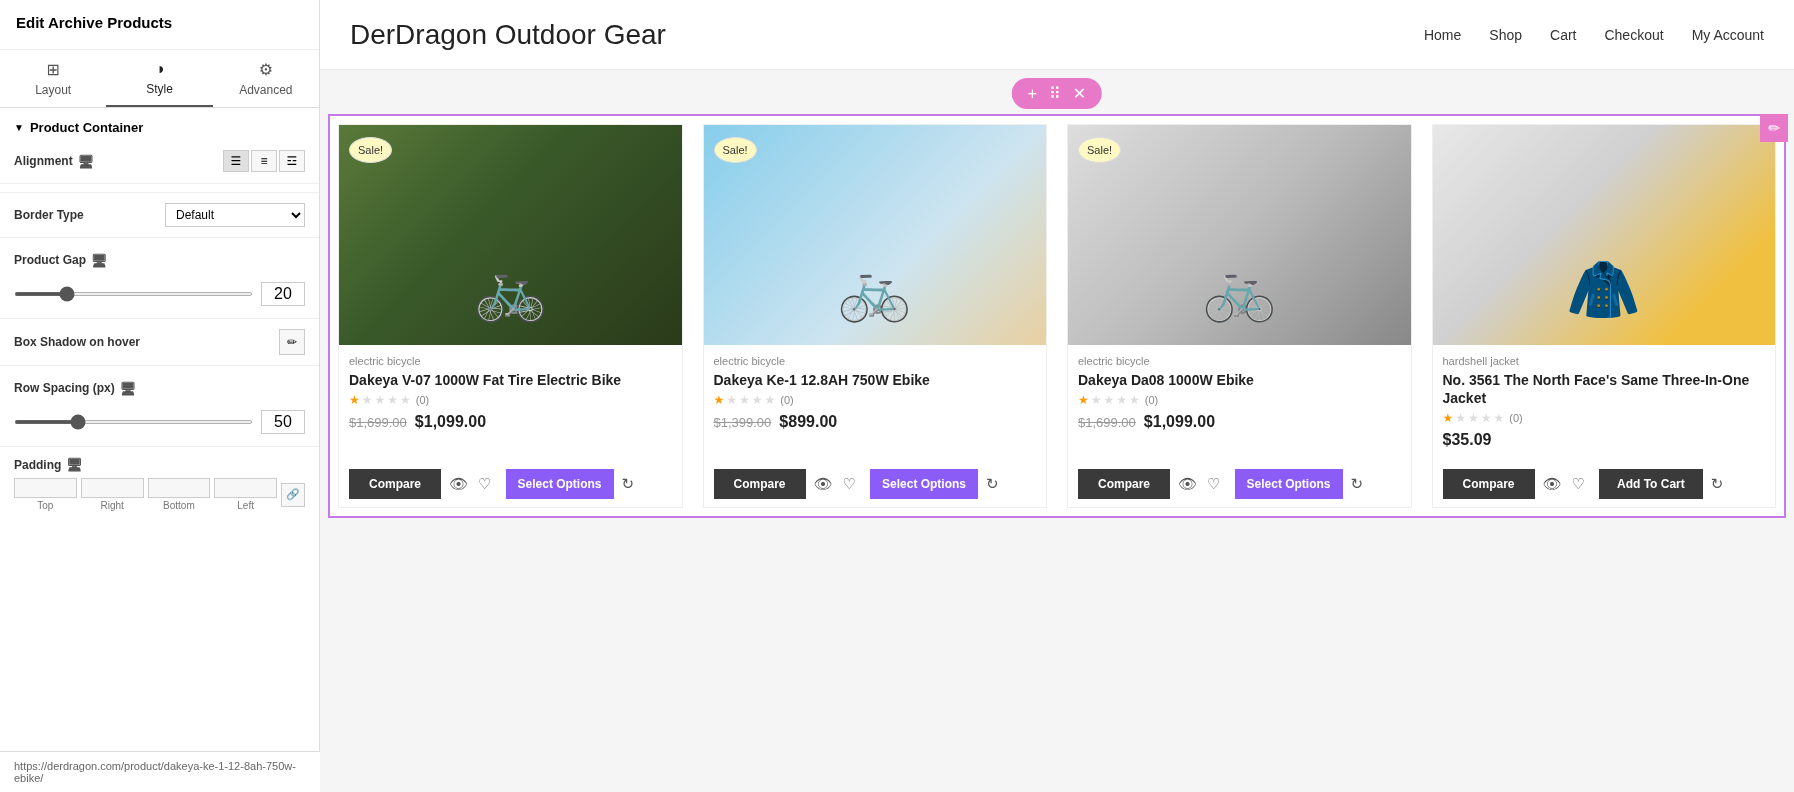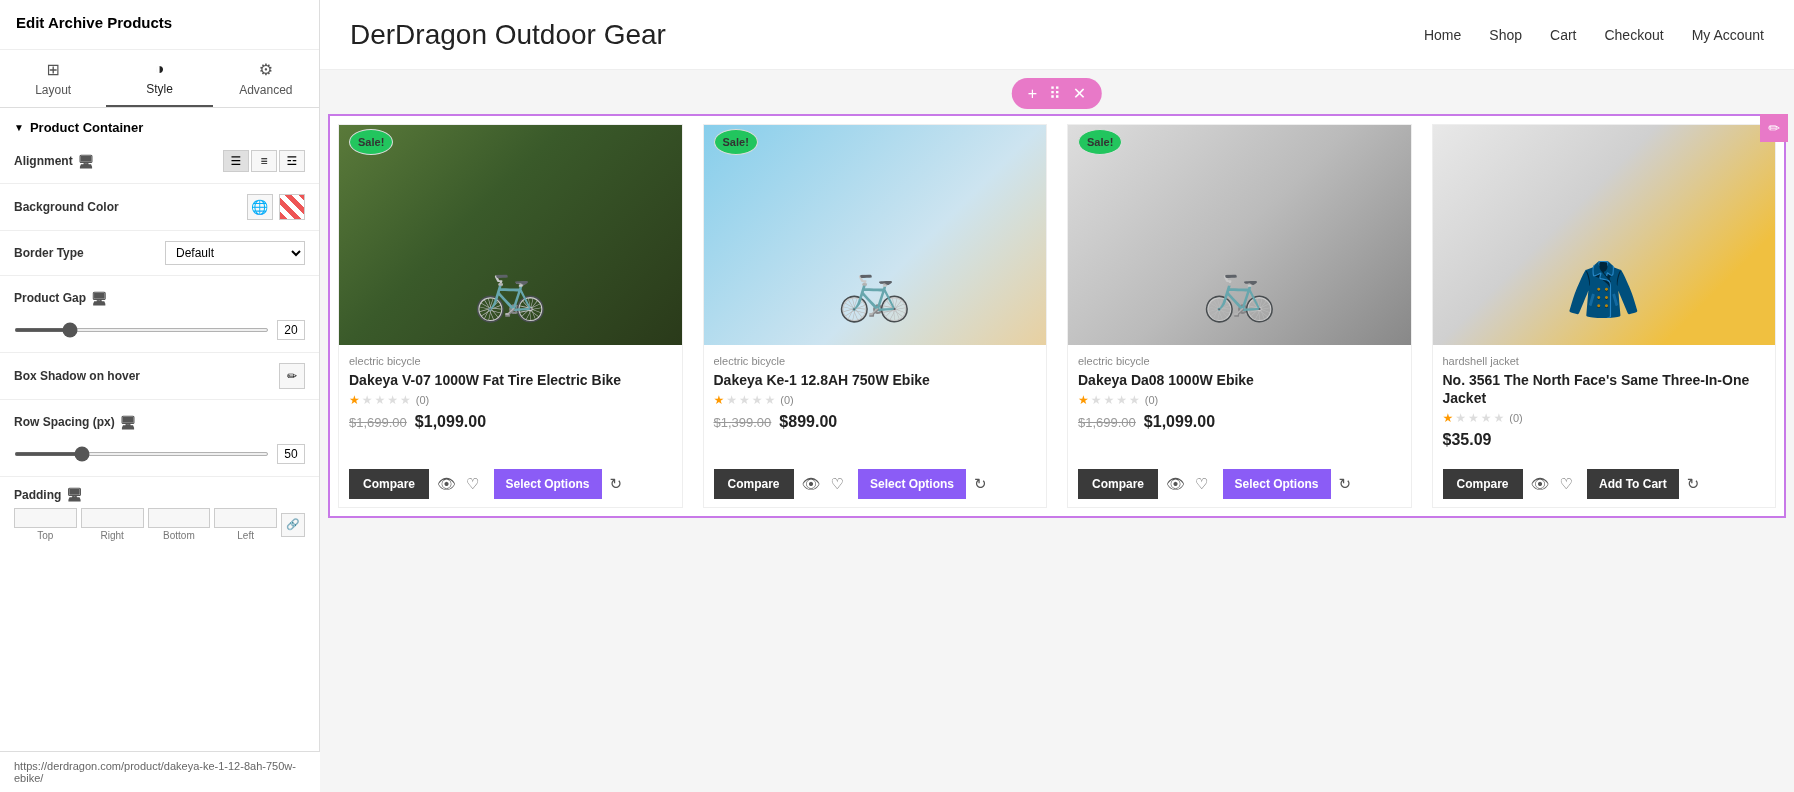--- a/index.html
+++ b/index.html
@@ -136,24 +136,24 @@
       align-items: center;
       gap: 8px;
     }
     .slider-input {
       flex: 1;
       height: 4px;
       accent-color: #555;
       cursor: pointer;
     }
     .slider-value {
-      width: 28px;
+      width: 44px;
       border: 1px solid #ccc;
       padding: 2px 4px;
-      font-size: 12px;
+      font-size: 16px;
       text-align: center;
     }
 
     
     .edit-icon-btn {
       width: 26px; height: 26px;
       border: 1px solid #ccc;
       background: #f7f7f7;
       cursor: pointer;
       display: flex;align-items:center;justify-content:center;
@@ -306,28 +306,28 @@
       border: 1px solid #eee;
       position: relative;
     }
     .product-image-wrap {
       position: relative;
       overflow: hidden;
       background: #f8f8f8;
     }
     .sale-badge {
       position: absolute;
-      top: 4px;
+      top: 12px;
       left: 10px;
-      background: #22c55e;
+      background: #fef9c3;
       border: 1px solid #ddd;
       border-radius: 50%;
       padding: 6px 8px;
       font-size: 11px;
-      font-weight: bold;
+      font-weight: normal;
       color: #333;
     }
     .product-info {
       padding: 10px 10px 6px;
       flex: 1;
       display: flex;
       flex-direction: column;
     }
     .product-category {
       font-size: 11px;
@@ -377,39 +377,39 @@
       display: flex;
       align-items: center;
       gap: 6px;
       padding: 6px 10px 8px;
       flex-wrap: wrap;
     }
     .btn-compare {
       background: #3a3a3a;
       color: #fff;
       border: none;
-      padding: 8px 14px;
+      padding: 8px 20px;
       font-size: 12px;
       cursor: pointer;
       font-weight: bold;
     }
     .btn-select {
       background: #8b5cf6;
       color: #fff;
       border: none;
       padding: 8px 12px;
       font-size: 12px;
       cursor: pointer;
       font-weight: bold;
     }
     .btn-add-cart {
       background: #3a3a3a;
       color: #fff;
       border: none;
-      padding: 8px 12px;
+      padding: 8px 18px;
       font-size: 12px;
       cursor: pointer;
       font-weight: bold;
     }
     .icon-btn {
       background: none;
       border: none;
       cursor: pointer;
       font-size: 15px;
       color: #555;
@@ -495,29 +495,20 @@
     </span>
     <div class="align-btns">
       <button class="align-btn active">☰</button>
       <button class="align-btn">≡</button>
       <button class="align-btn">☲</button>
     </div>
   </div>
 
   <hr class="divider-line">
 
-  <div class="setting-row">
-    <span class="setting-label">
-      <span>Background Color</span>
-    </span>
-    <div class="color-row">
-      <button class="globe-btn">🌐</button>
-      <div class="color-swatch"></div>
-    </div>
-  </div>
 
   <hr class="divider-line">
 
   <div class="setting-row">
     <span class="setting-label">
       <span>Border Type</span>
     </span>
     <select class="border-select">
       <option>Default</option>
       <option>Solid</option>

